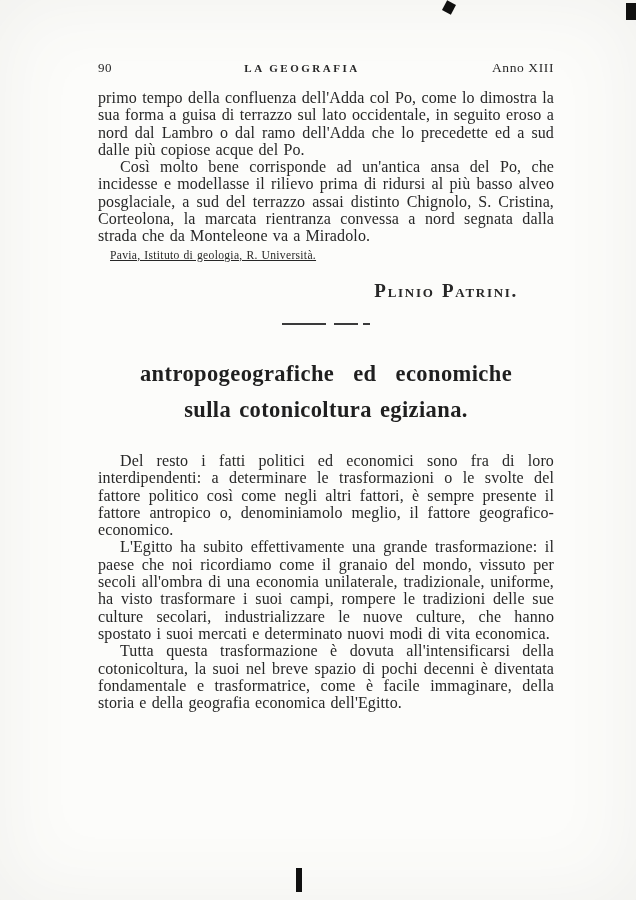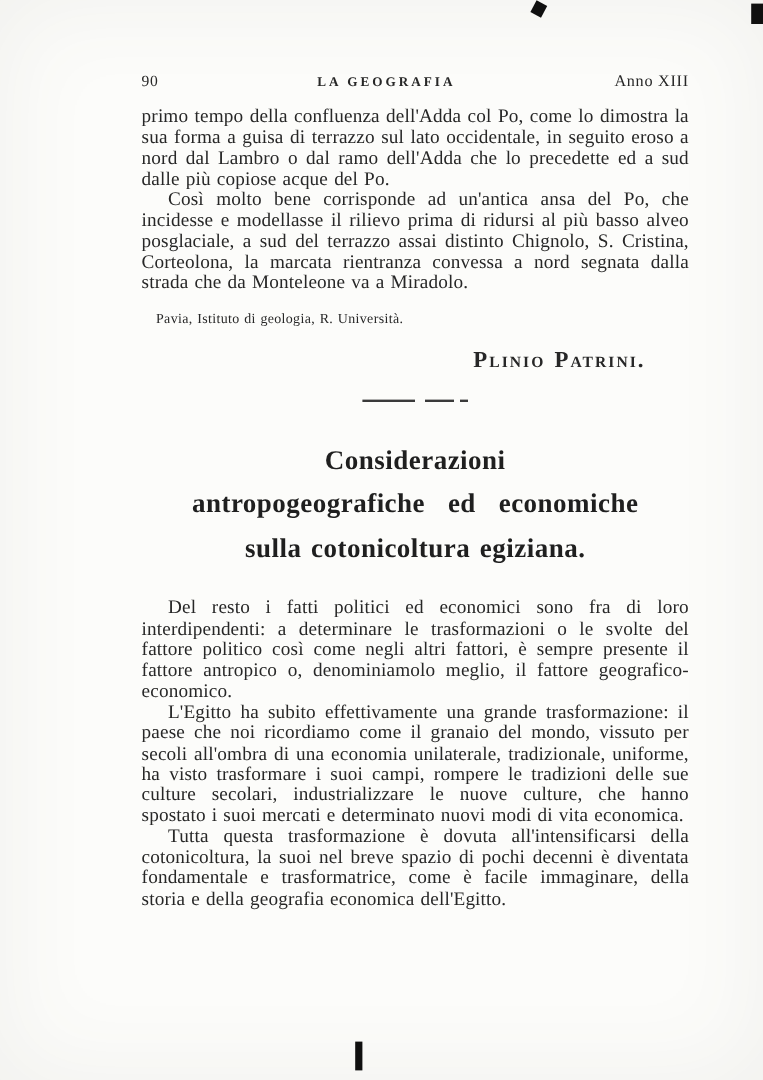--- a/index.html
+++ b/index.html
@@ -10,40 +10,41 @@
   }
   .page {
     position: relative;
     width: 636px; height: 900px;
     background: #fcfcfa;
     overflow: hidden;
     color: #272727;
     box-shadow: inset 0 0 80px rgba(90,85,70,.07);
   }
   .content {
-    position: absolute; left: 118px; top: 60px; width: 456px;
+    position: absolute; left: 98px; top: 60px; width: 456px;
   }
   .running-header {
     display: flex; justify-content: space-between; align-items: baseline;
     margin-bottom: 13px;
   }
   .pageno { font-size: 13px; letter-spacing: .5px; }
   .journal { font-size: 11px; font-weight: bold; letter-spacing: 2.5px; text-align: center; }
   .issue  { font-size: 13.5px; font-weight: normal; letter-spacing: .6px; }
   p {
     margin: 0;
     font-size: 16px; line-height: 17.3px;
     text-align: justify;
     word-spacing: .06em; letter-spacing: .12px;
   }
   .indent { text-indent: 22px; }
   .affil {
     font-size: 11.6px; line-height: 15px;
-    margin-top: 13px; text-align: left; text-indent: 12px;
+    margin-top: 3px; text-align: left; text-indent: 12px;
     letter-spacing: .3px;
+    text-decoration: underline;
   }
   .author {
     margin-top: 19px;
     text-align: right; padding-right: 36px;
     font-variant: small-caps;
     font-size: 19px; letter-spacing: 1.7px; font-weight: bold;
   }
   .divider {
     width: 88px; height: 2px;
     margin: 24px auto 0;
@@ -79,21 +80,20 @@
 
     <p>primo tempo della confluenza dell'Adda col Po, come lo dimostra la sua forma a guisa di terrazzo sul lato occidentale, in seguito eroso a nord dal Lambro o dal ramo dell'Adda che lo precedette ed a sud dalle più copiose acque del Po.</p>
     <p class="indent">Così molto bene corrisponde ad un'antica ansa del Po, che incidesse e modellasse il rilievo prima di ridursi al più basso alveo posglaciale, a sud del terrazzo assai distinto Chignolo, S. Cristina, Corteolona, la marcata rientranza convessa a nord segnata dalla strada che da Monteleone va a Miradolo.</p>
 
     <p class="affil">Pavia, Istituto di geologia, R. Università.</p>
     <p class="author">Plinio Patrini.</p>
 
     <div class="divider"></div>
 
     <h1 class="title">
-      <span class="l1">Considerazioni</span>
       <span class="l2">antropogeografiche ed economiche</span>
       <span class="l3">sulla cotonicoltura egiziana.</span>
     </h1>
 
     <p class="indent">Del resto i fatti politici ed economici sono fra di loro interdipendenti: a determinare le trasformazioni o le svolte del fattore politico così come negli altri fattori, è sempre presente il fattore antropico o, denominiamolo meglio, il fattore geografico-economico.</p>
     <p class="indent">L'Egitto ha subito effettivamente una grande trasformazione: il paese che noi ricordiamo come il granaio del mondo, vissuto per secoli all'ombra di una economia unilaterale, tradizionale, uniforme, ha visto trasformare i suoi campi, rompere le tradizioni delle sue culture secolari, industrializzare le nuove culture, che hanno spostato i suoi mercati e determinato nuovi modi di vita economica.</p>
     <p class="indent">Tutta questa trasformazione è dovuta all'intensificarsi della cotonicoltura, la suoi nel breve spazio di pochi decenni è diventata fondamentale e trasformatrice, come è facile immaginare, della storia e della geografia economica dell'Egitto.</p>
 
   </div>
 

